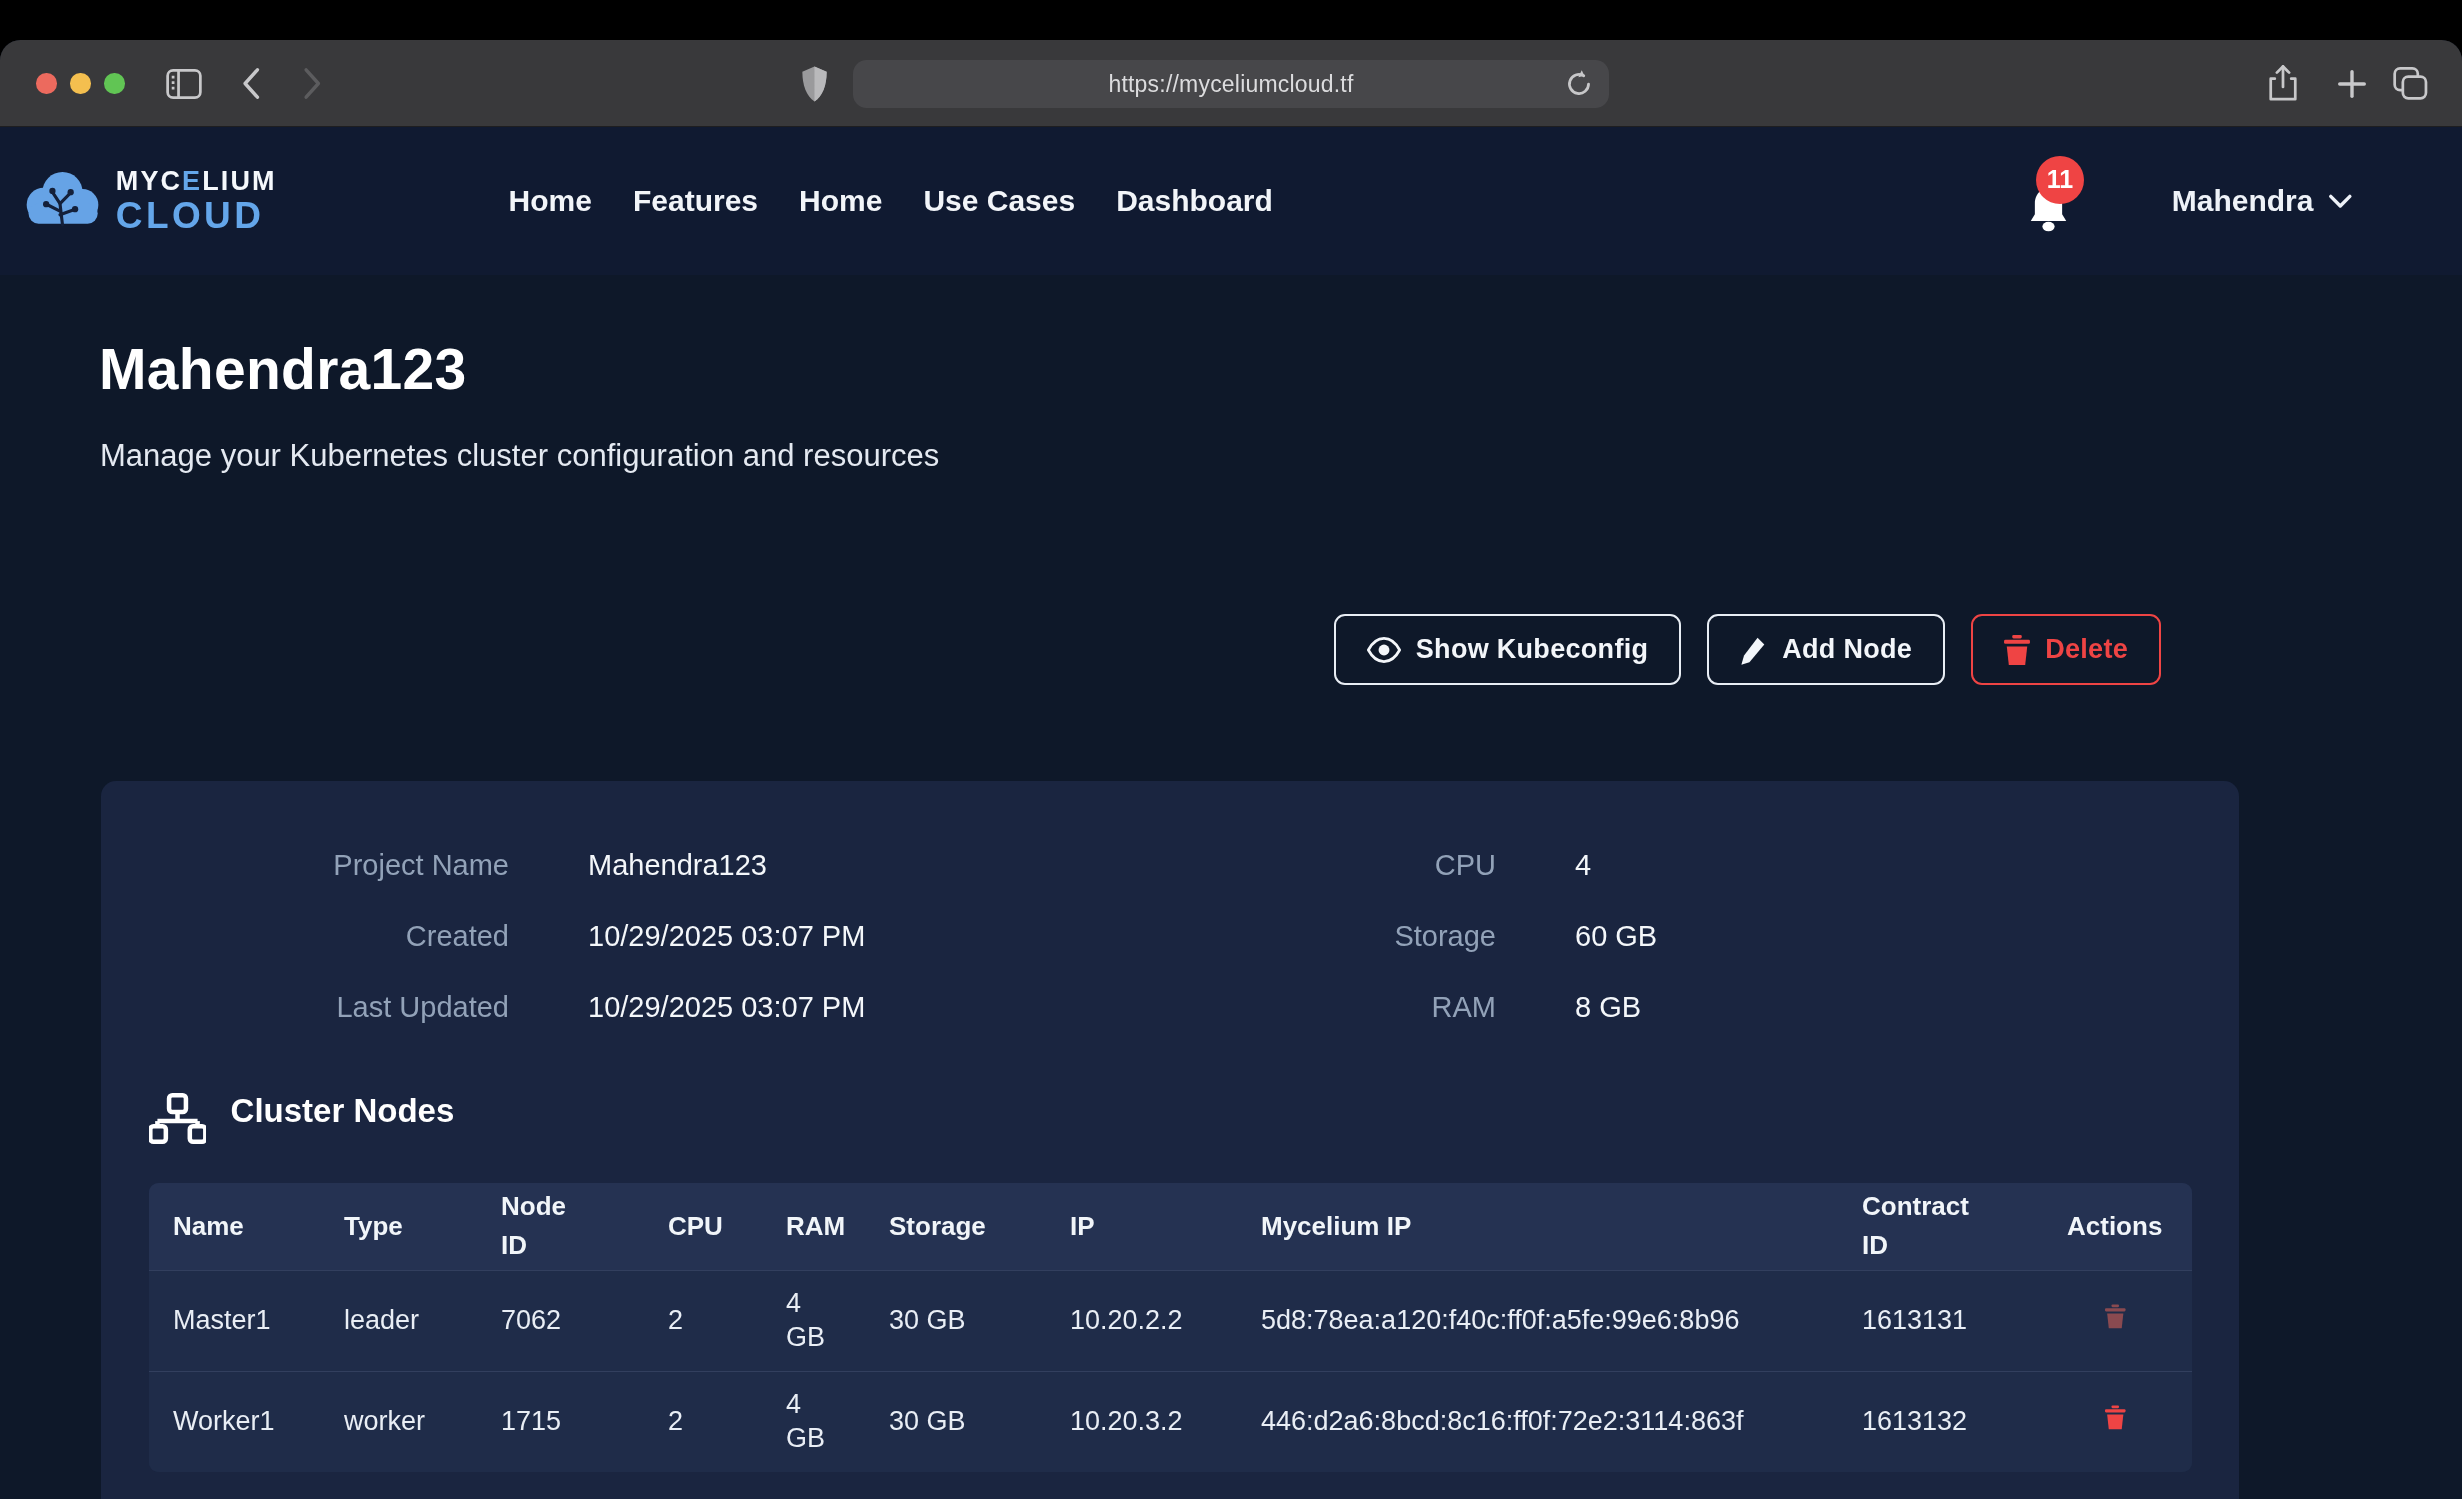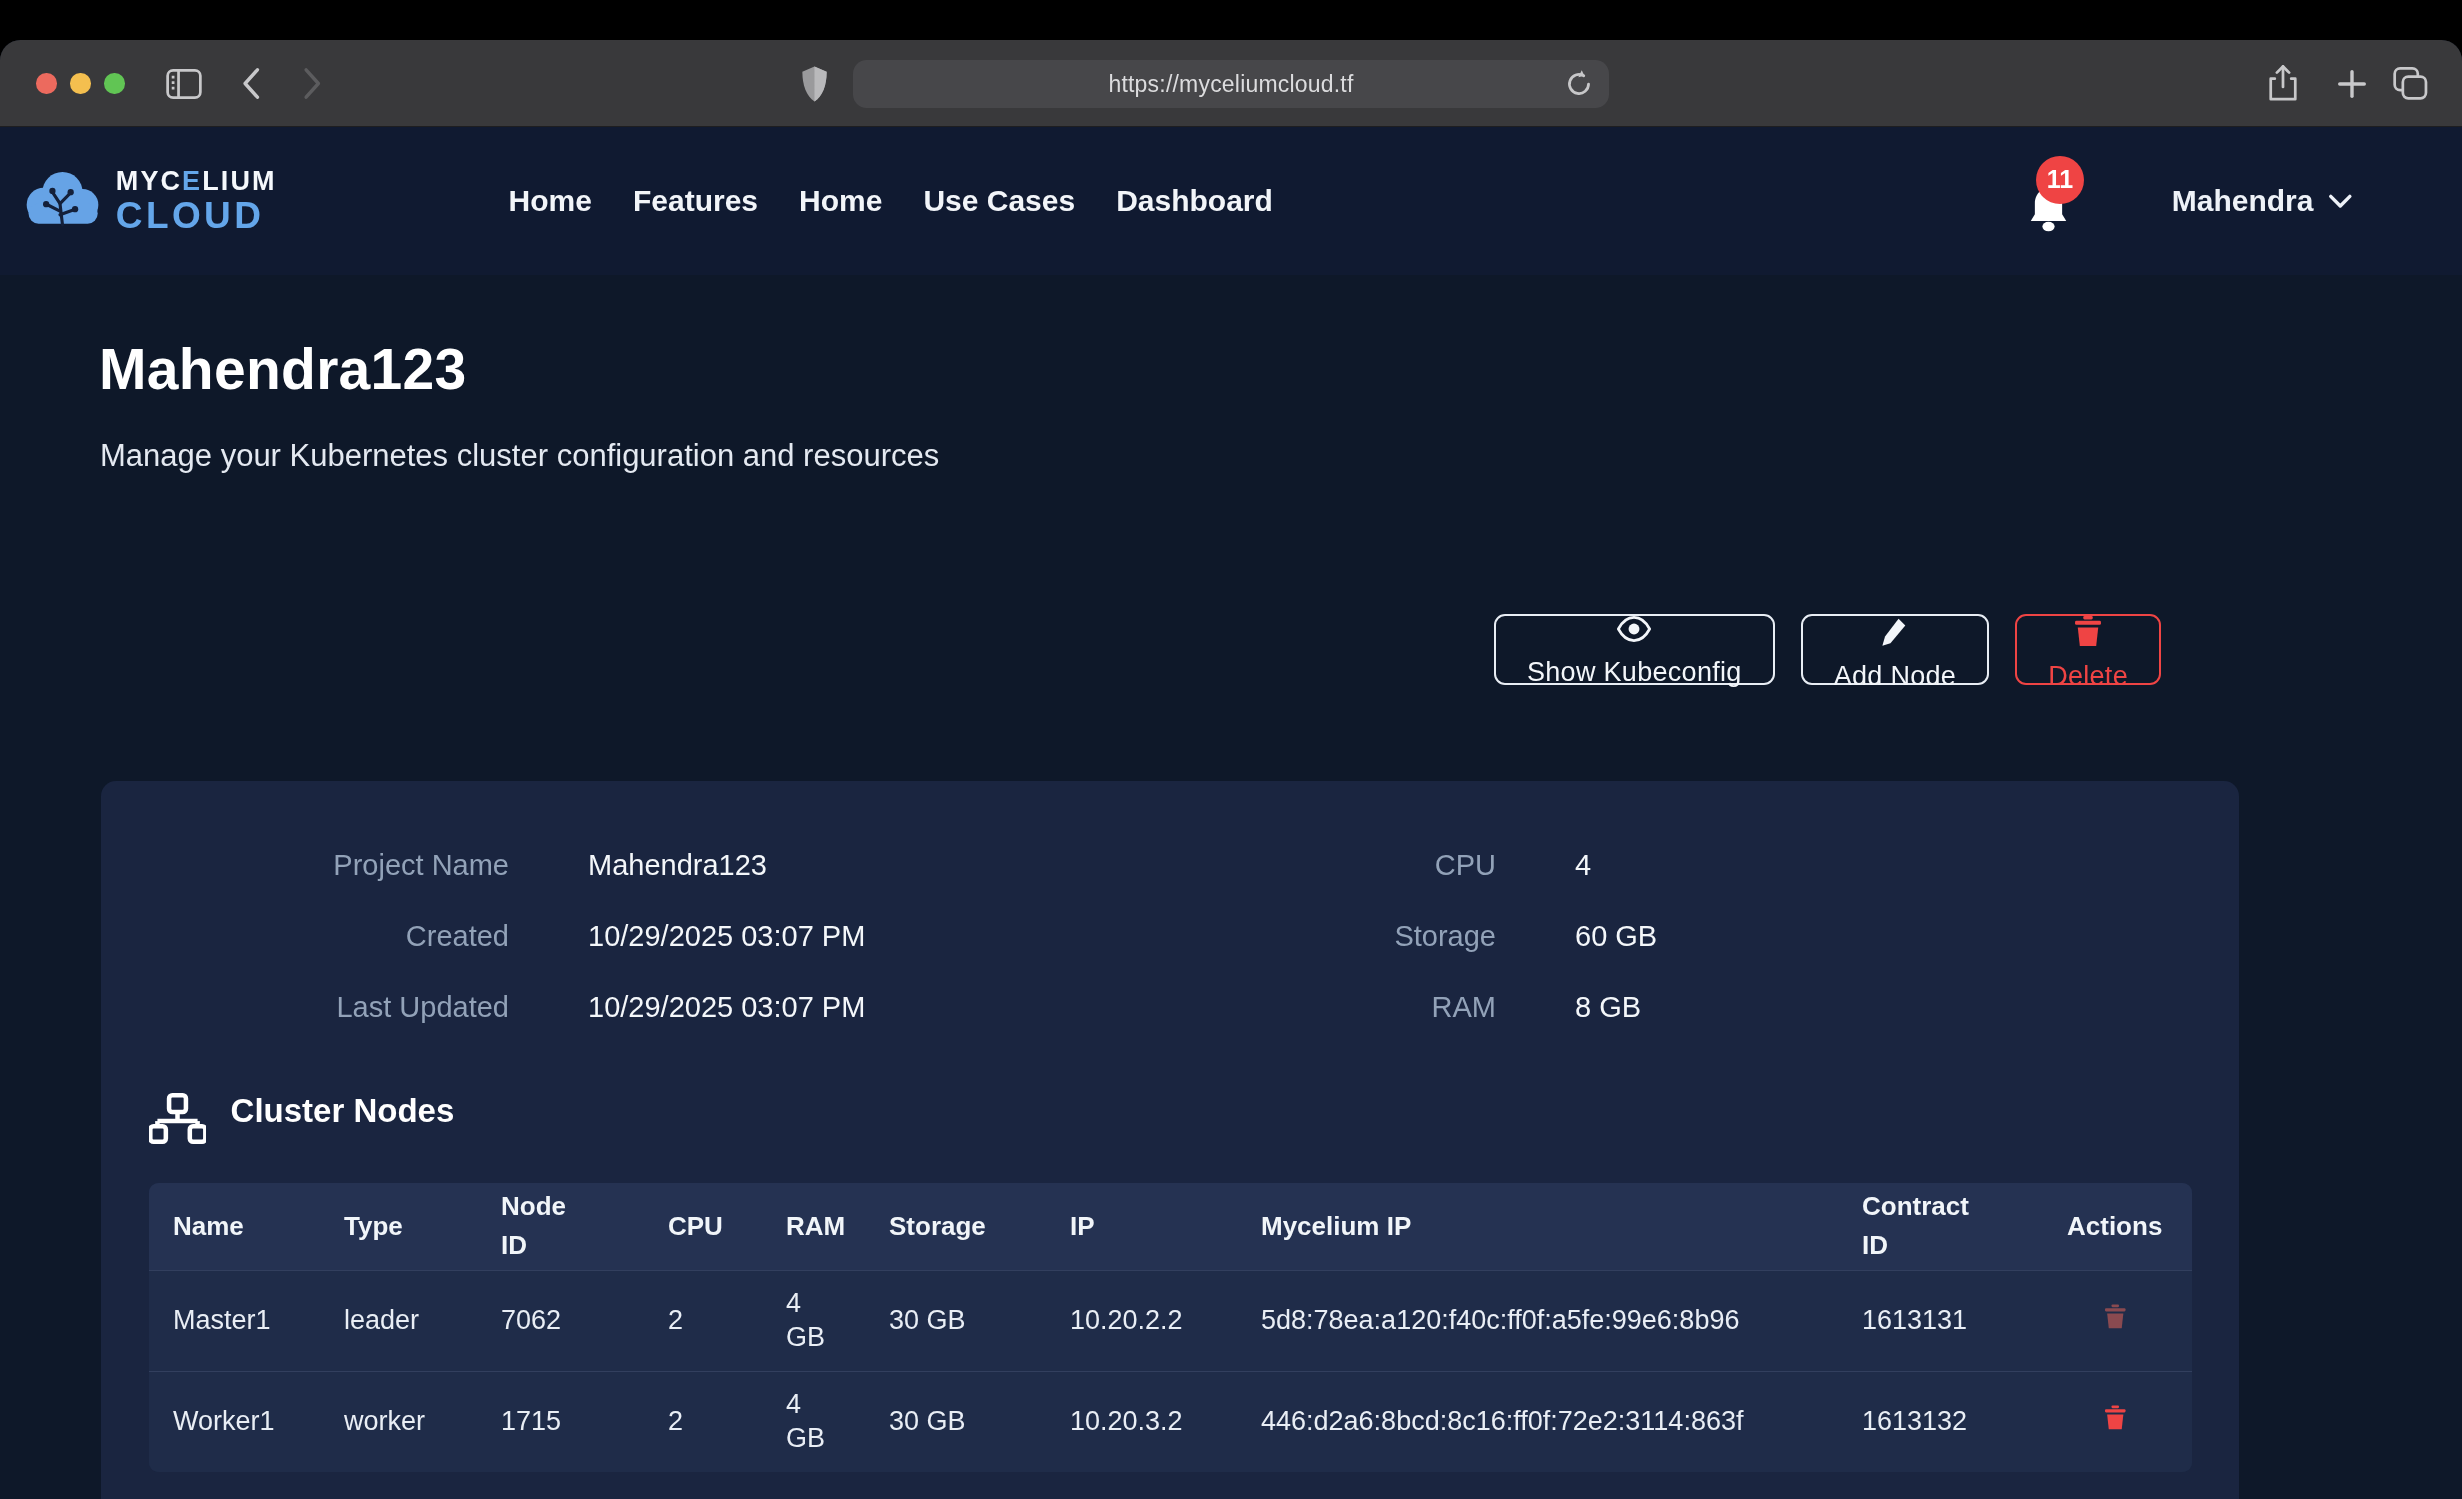--- a/index.html
+++ b/index.html
@@ -48,21 +48,21 @@
 
   
   .main { position:absolute; left:0; top:0; width:100%; height:100%; }
   .page-title { position:absolute; left:99px; top:210px; font-size:57px; font-weight:700;
     color:#ffffff; line-height:1.15; letter-spacing:0.3px; }
   .page-sub { position:absolute; left:100px; top:311px; font-size:31px; color:#e4e9f1; }
 
   .actions-row { position:absolute; top:487px; right:301px; display:flex; gap:26px; }
   .btn { display:flex; align-items:center; gap:15px; height:71px; padding:0 31px;
     background:transparent; border:2.1px solid #e8edf4; border-radius:11px;
-    color:#f3f6fa; font-size:27px; font-weight:400; font-family:inherit; cursor:pointer; letter-spacing:0.3px;flex-direction:column; }
+    color:#f3f6fa; font-size:27px; font-weight:700; font-family:inherit; cursor:pointer; letter-spacing:0.3px; }
   .btn.danger { border-color:#ef4444; color:#ef4444; }
 
   .panel { position:absolute; left:101px; top:654px; width:2138px; height:752px;
     background:#1a2540; border-radius:15px; padding:49px 48px 0 48px; }
 
   .info-grid { display:grid; grid-template-columns:360px 683px 304px auto; }
   .info-grid .cell { height:71px; display:flex; align-items:center; }
   .info-label { justify-content:flex-end; color:#92a2b8; font-size:29px; }
   .info-value { padding-left:79px; color:#f4f7fa; font-size:29px; font-weight:500; }
 

